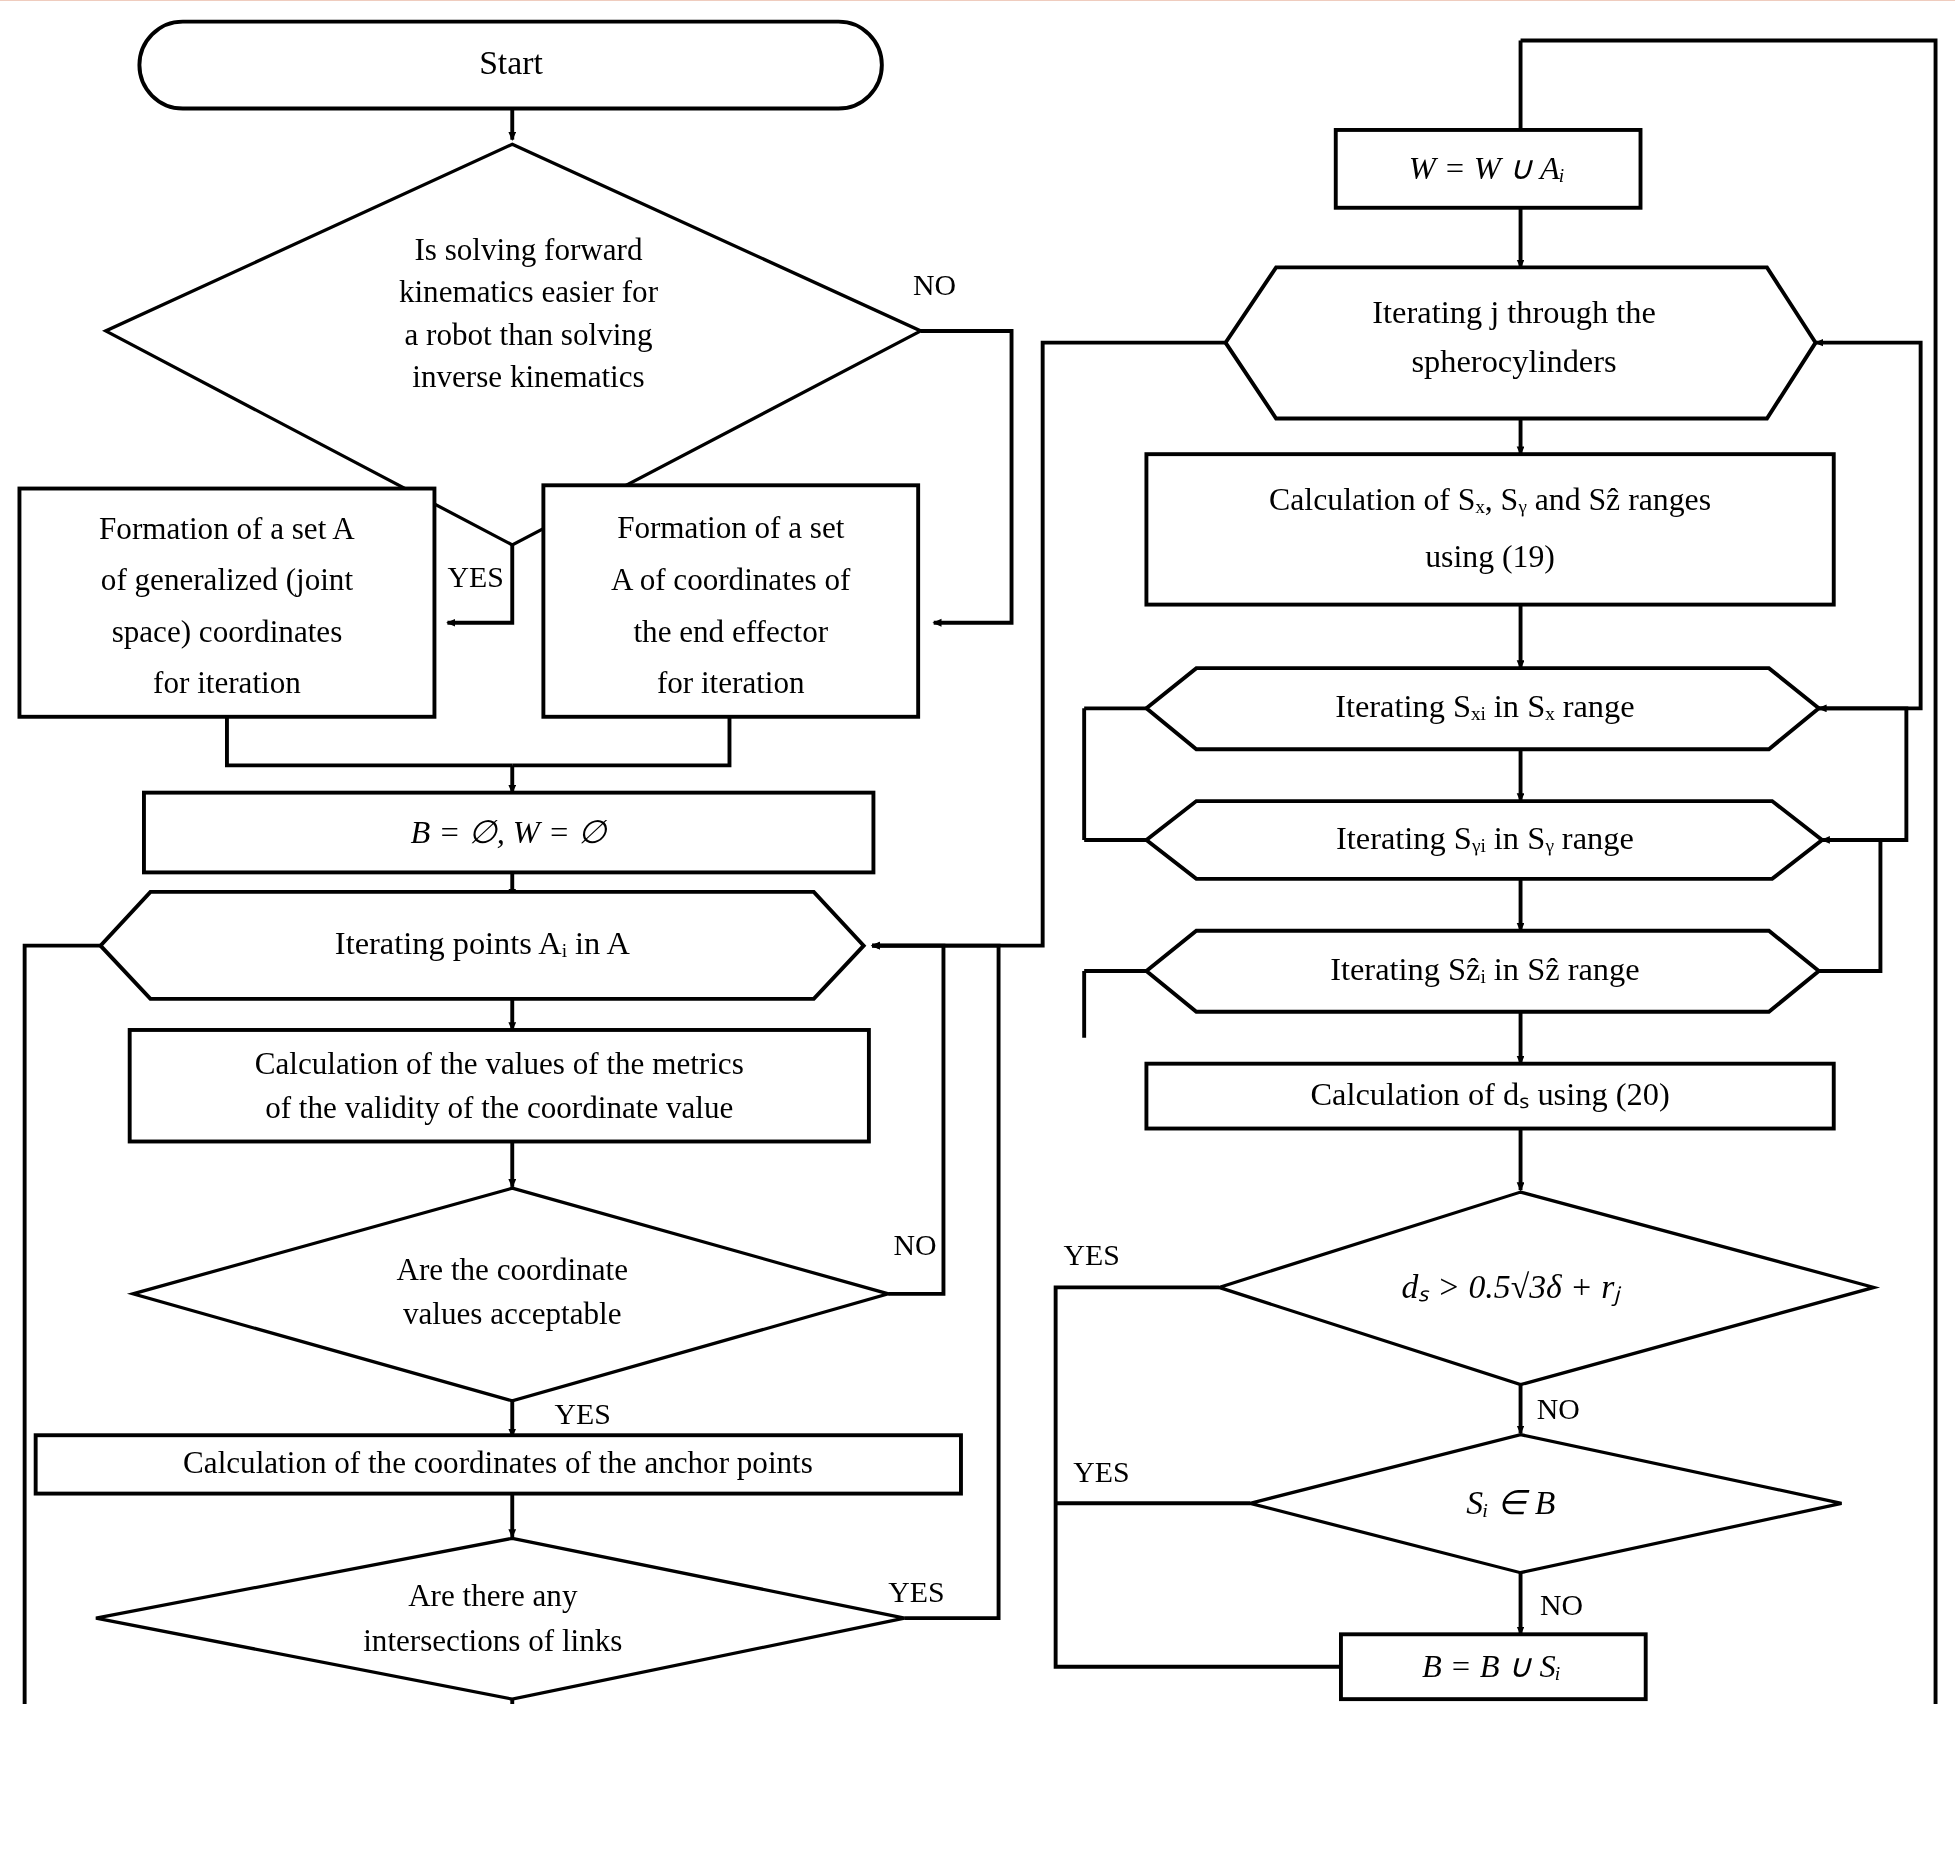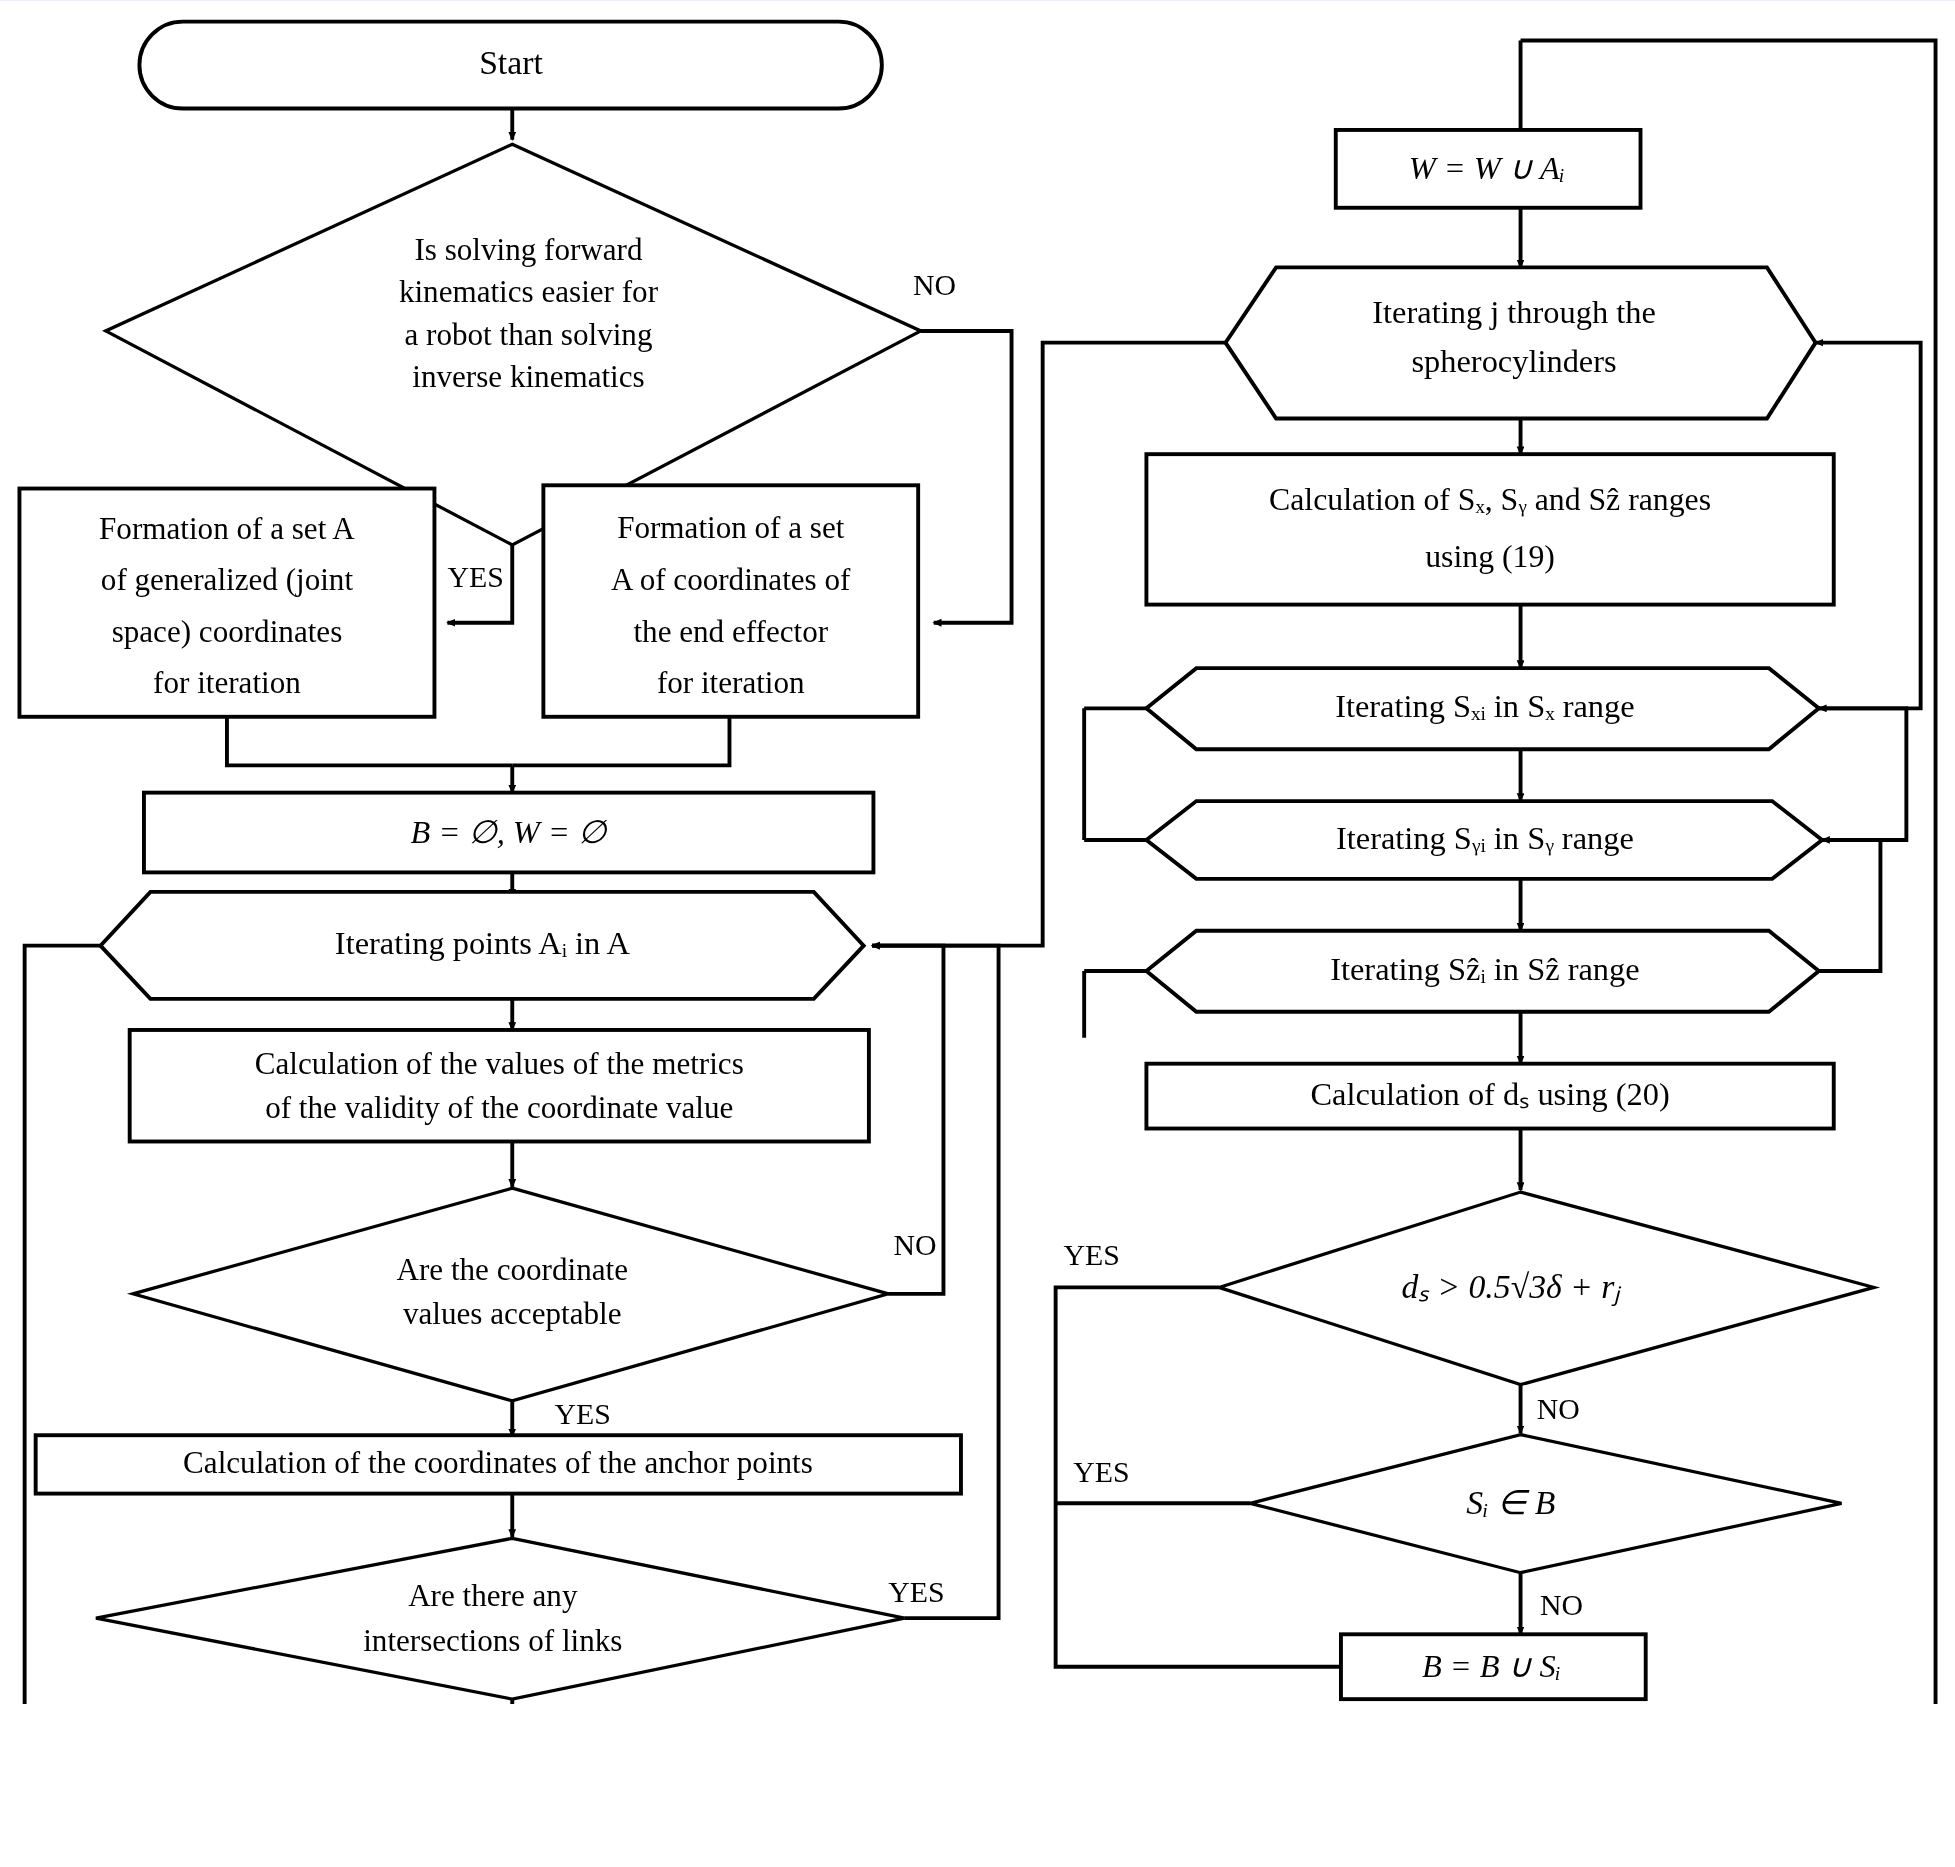--- a/index.html
+++ b/index.html
@@ -1,17 +1,17 @@
 <!DOCTYPE html>
 <html style="font-size:10.4px"><head>
 <meta charset="utf-8">
 <style>
   html,body{margin:0;padding:0;background:#ffffff;}
   body{font-family:"Liberation Serif", serif;}
-  #stage{position:relative;width:1955px;height:1704px;background:#c4b5fd;overflow:hidden;}
+  #stage{position:relative;width:1955px;height:1704px;background:#c2410c;overflow:hidden;}
   svg{display:block;}
   .nodeText{font-family:"Liberation Serif", serif;fill:#000;text-anchor:middle;dominant-baseline:middle;}
   .lbl{font-family:"Liberation Serif", serif;fill:#000;font-size:46px;}
   .it{font-style:italic;}
 </style>
 </head>
 <body>
 
 <div id="stage">
 <svg width="1955" height="1868" viewBox="0 0 3015 2880" xmlns="http://www.w3.org/2000/svg">

